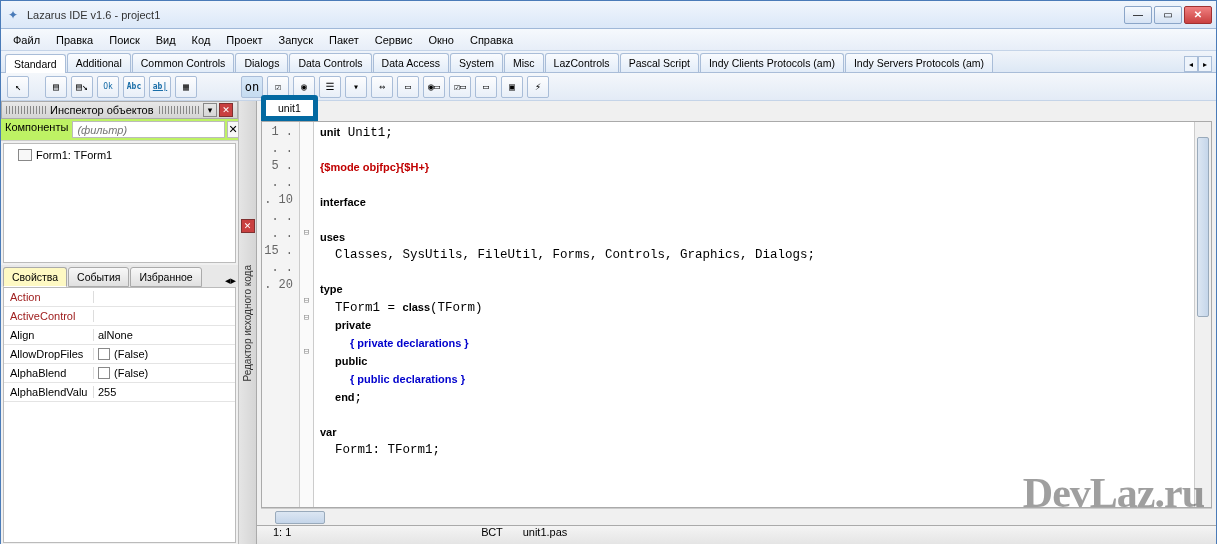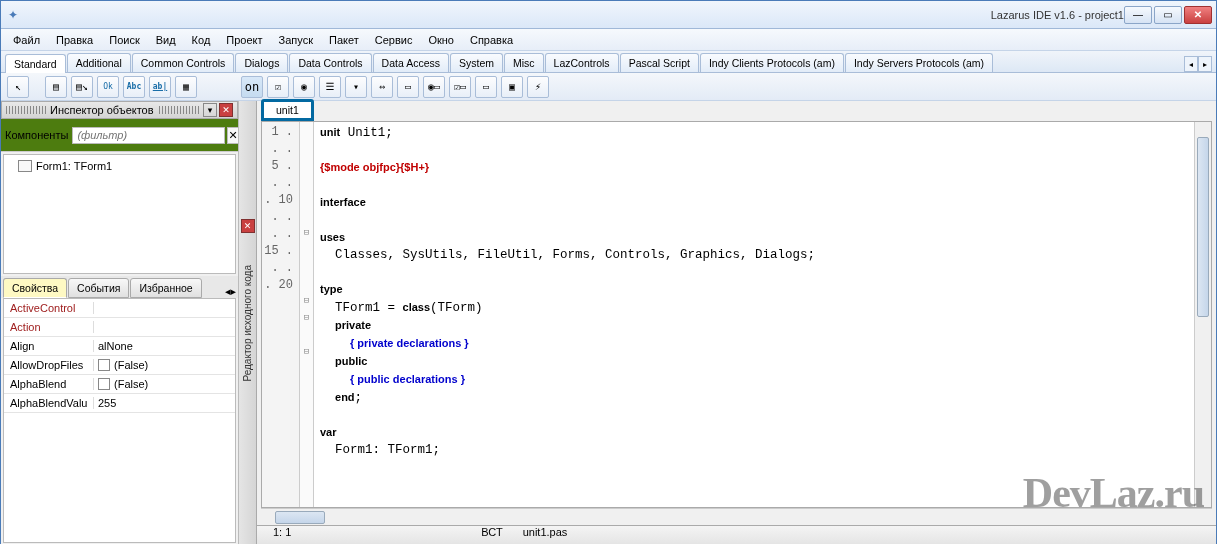--- a/index.html
+++ b/index.html
@@ -1,20 +1,20 @@
 <!DOCTYPE html>
 <html><head>
 <meta charset="utf-8">
 <style>
 *{box-sizing:border-box;margin:0;padding:0;font-family:Tahoma,Arial,sans-serif;font-size:11px;}
 body{background:#fff;overflow:hidden;}
 .window{width:1217px;height:544px;border:1px solid #4a7bb8;background:linear-gradient(#eaf1fb,#d9e6f7);position:relative;}
 .titlebar{height:28px;background:linear-gradient(#f0f5fc,#dbe8f8);display:flex;align-items:center;padding:0 4px;border-bottom:1px solid #a0b8d8;}
 .titlebar .appicon{width:16px;height:16px;margin-right:6px;display:inline-flex;align-items:center;justify-content:center;color:#4a7bb8;font-size:12px;}
-.titlebar .title{flex:1;color:#333;text-align:right;}
+.titlebar .title{flex:1;color:#333;}
 .winbtns{display:flex;gap:2px;}
 .winbtn{width:28px;height:18px;border:1px solid #8aa5c8;background:linear-gradient(#f6f9fd,#d6e3f4);border-radius:2px;display:flex;align-items:center;justify-content:center;font-size:10px;cursor:pointer;}
 .winbtn.close{background:linear-gradient(#f08080,#c94040);color:#fff;border-color:#a03030;font-weight:bold;}
 .menubar{height:22px;background:linear-gradient(#f6f9fd,#e7eef8);display:flex;align-items:center;padding:0 4px;border-bottom:1px solid #c5d4e8;}
 .menubar span{padding:2px 8px;cursor:pointer;}
 .tabstrip{height:22px;background:linear-gradient(#f0f4fa,#dde8f5);display:flex;align-items:flex-end;padding:0 4px;border-bottom:1px solid #a9bdd8;}
 .tabstrip .tab{padding:3px 8px;border:1px solid #a9bdd8;border-bottom:none;background:linear-gradient(#f9fbfe,#e2ecf8);margin-right:1px;border-radius:3px 3px 0 0;cursor:pointer;white-space:nowrap;font-size:10.5px;}
 .tabstrip .tab.active{background:#fff;font-weight:normal;position:relative;top:1px;}
 .tabstrip .scrollers{margin-left:auto;display:flex;}
 .tabstrip .scrollbtn{width:14px;height:16px;border:1px solid #a9bdd8;background:#eef4fb;display:flex;align-items:center;justify-content:center;font-size:8px;cursor:pointer;}
@@ -23,21 +23,21 @@
 .tbtn.ok{font-size:8px;color:#1a6ea8;}
 .tbtn.abc{font-size:8px;color:#1a6ea8;font-weight:bold;}
 .tbtn.on{font-size:12px;background:linear-gradient(#d8e8f8,#c5dbf0);margin-left:40px;}
 .main{display:flex;height:444px;}
 .leftpanel{width:238px;background:#f0f0f0;display:flex;flex-direction:column;border-right:1px solid #bbb;}
 .insp-title{height:18px;background:linear-gradient(#e8e8e8,#d4d4d4);border:1px solid #aaa;display:flex;align-items:center;padding:0 4px;font-size:10px;}
 .insp-title .grip{width:40px;height:8px;background:repeating-linear-gradient(90deg,#888 0 1px,transparent 1px 3px);margin-right:4px;}
 .insp-title .txt{flex:1;}
 .insp-title .closebtn{width:14px;height:14px;background:#c94040;color:#fff;border:1px solid #803030;display:flex;align-items:center;justify-content:center;font-size:9px;cursor:pointer;margin-left:2px;}
 .insp-title .minbtn{width:14px;height:14px;border:1px solid #888;display:flex;align-items:center;justify-content:center;font-size:9px;cursor:pointer;}
-.filterrow{display:flex;align-items:center;height:22px;padding:16px 4px;background:#4d7c0f;border-bottom:1px solid #ccc;}
+.filterrow{display:flex;height:22px;padding:2px 4px;background:#bef264;border-bottom:1px solid #ccc;}
 .filterrow .lbl{margin-right:4px;}
 .filterrow input{flex:1;border:1px solid #bbb;height:17px;padding:0 4px;font-style:italic;color:#888;background:#fff;}
 .filterrow .clearbtn{width:18px;height:17px;border:1px solid #bbb;margin-left:2px;display:flex;align-items:center;justify-content:center;cursor:pointer;background:#f8f8f8;}
 .tree{flex:0 0 120px;background:#fff;border:1px solid #bbb;margin:2px;overflow:auto;padding:2px;}
 .treeitem{display:flex;align-items:center;height:18px;cursor:pointer;}
 .treeitem .exp{width:12px;text-align:center;color:#666;}
 .treeitem .icn{width:14px;height:12px;border:1px solid #888;background:#f8f8f8;margin-right:4px;}
 .proptabs{height:22px;display:flex;align-items:flex-end;padding:0 2px;background:#e8e8e8;}
 .proptabs .ptab{padding:3px 8px;border:1px solid #aaa;background:linear-gradient(#f8f8f8,#e0e0e0);border-radius:3px 3px 0 0;margin-right:1px;cursor:pointer;font-size:10.5px;}
 .proptabs .ptab.active{background:#fef9c3;border-bottom-color:#fff;}
@@ -46,21 +46,21 @@
 .proprow{display:flex;height:19px;border-bottom:1px solid #e4e4e4;align-items:center;}
 .proprow .pname{width:90px;padding-left:6px;border-right:1px solid #ddd;overflow:hidden;white-space:nowrap;}
 .proprow .pval{flex:1;padding-left:4px;display:flex;align-items:center;}
 .proprow.red .pname{color:#a02020;}
 .chk{width:12px;height:12px;border:1px solid #888;margin-right:4px;background:#fff;display:inline-block;}
 .sidepanel{width:18px;background:linear-gradient(90deg,#e5e5e5,#d5d5d5);border-right:1px solid #aaa;display:flex;align-items:center;justify-content:center;}
 .sidepanel .vtxt{writing-mode:vertical-rl;transform:rotate(180deg);font-size:10px;color:#333;white-space:nowrap;}
 .sidepanel .closesm{position:absolute;top:118px;width:14px;height:14px;background:#c94040;color:#fff;font-size:9px;border:1px solid #803030;display:flex;align-items:center;justify-content:center;}
 .editor{flex:1;display:flex;flex-direction:column;background:#f0f0f0;}
 .edtabs{height:20px;display:flex;align-items:flex-end;padding:2px 4px 0 4px;}
-.edtab{padding:2px 12px;border:3px solid #0369a1;background:#fff;border-radius:3px 3px 0 0;font-size:10.5px;cursor:pointer;}
+.edtab{padding:2px 12px;border:5px solid #0369a1;background:#fff;border-radius:3px 3px 0 0;font-size:10.5px;cursor:pointer;}
 .codewrap{flex:1;display:flex;margin:0 4px;border:1px solid #aaa;background:#fff;position:relative;}
 .gutter{width:38px;background:#f4f4f4;border-right:1px solid #ccc;font-family:"Courier New",monospace;font-size:12px;color:#666;text-align:right;padding:2px 6px 2px 2px;line-height:17px;}
 .fold{width:14px;border-right:1px solid #ccc;background:#fafafa;font-family:monospace;font-size:9px;color:#888;text-align:center;line-height:17px;}
 .code{flex:1;font-family:"Courier New",monospace;font-size:12.5px;line-height:17px;padding:2px 6px;white-space:pre;color:#000;}
 .code .kw{font-weight:bold;}
 .code .red{color:#c00000;font-weight:bold;}
 .code .blue{color:#0000cc;font-weight:bold;}
 .vscroll{width:17px;background:#f0f0f0;border-left:1px solid #ccc;position:relative;}
 .vscroll .thumb{position:absolute;top:15px;left:2px;right:2px;height:180px;background:linear-gradient(90deg,#dce6f2,#c5d6ea);border:1px solid #9ab;border-radius:2px;}
 .hscroll{height:17px;background:#f0f0f0;border-top:1px solid #ccc;margin:0 4px;display:flex;align-items:center;}
@@ -166,27 +166,27 @@
         <div class="ptab active">Свойства</div>
           <div class="ptab">События</div>
           <div class="ptab">Избранное</div>
           <div class="scrollers">
           <div class="scrollbtn">◂</div>
           <div class="scrollbtn">▸</div>
         </div>
       </div>
       <div class="proptable" id="proptable">
           <div class="proprow red">
+            <div class="pname">Action</div>
+            <div class="pval">
+              <span></span>
+            </div>
+          </div>
+          <div class="proprow red">
             <div class="pname">ActiveControl</div>
-            <div class="pval">
-              <span></span>
-            </div>
-          </div>
-          <div class="proprow red">
-            <div class="pname">Action</div>
             <div class="pval">
               <span></span>
             </div>
           </div>
           <div class="proprow">
             <div class="pname">Align</div>
             <div class="pval">
               <span>alNone</span>
             </div>
           </div>

